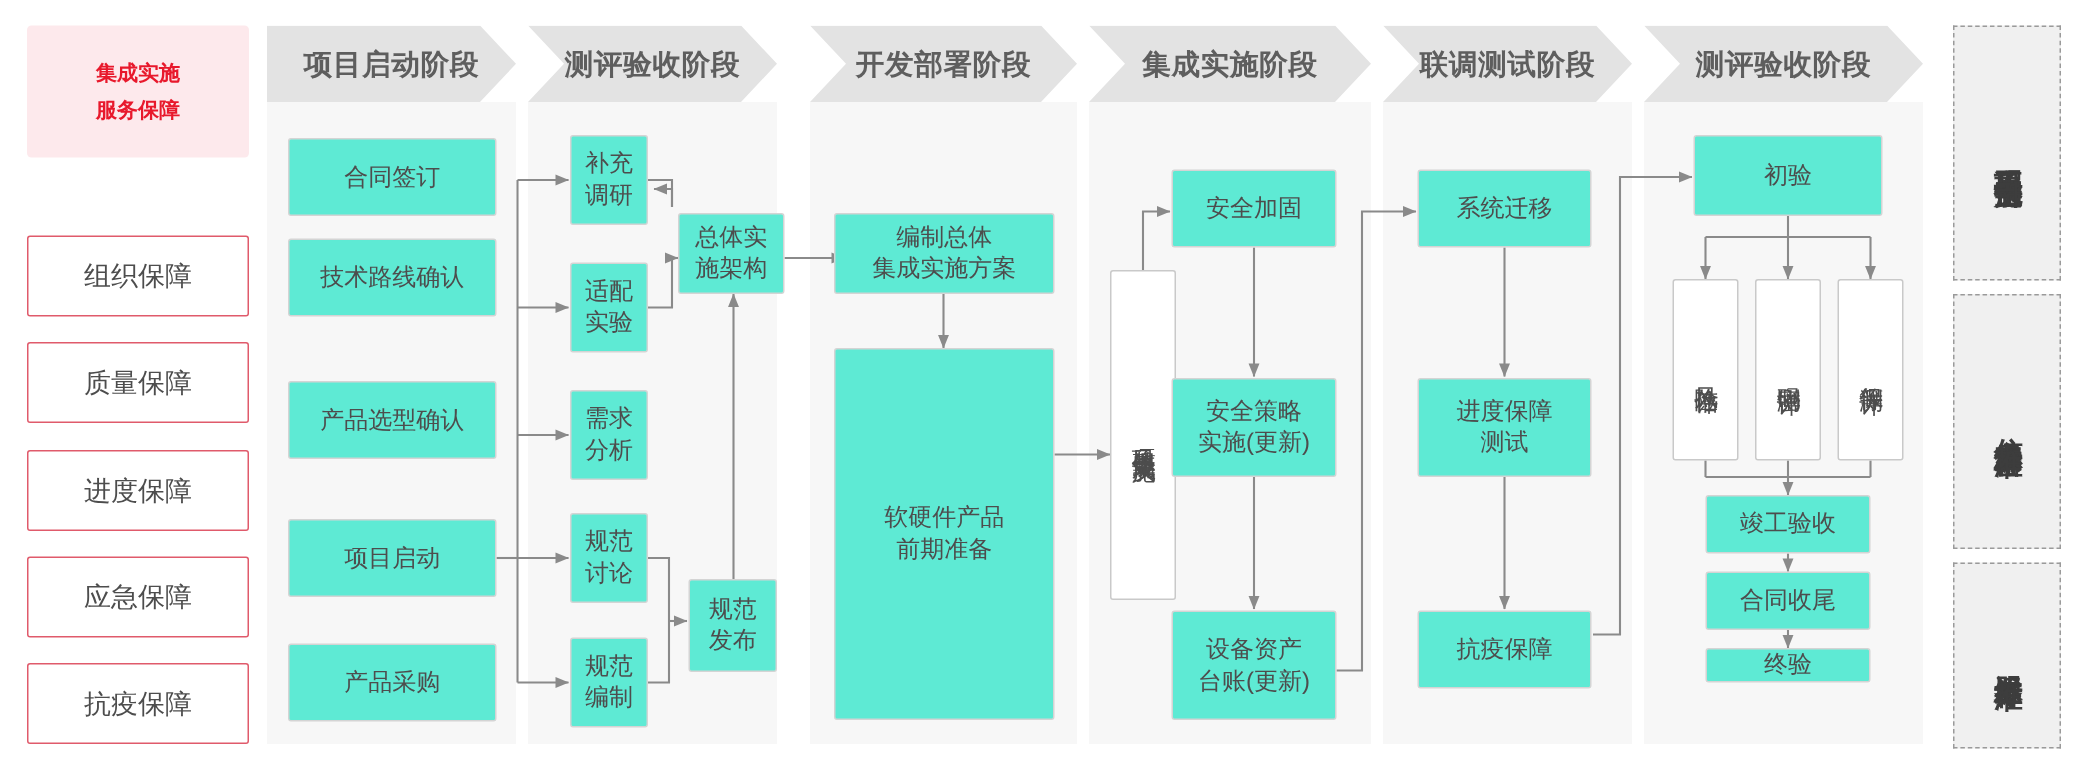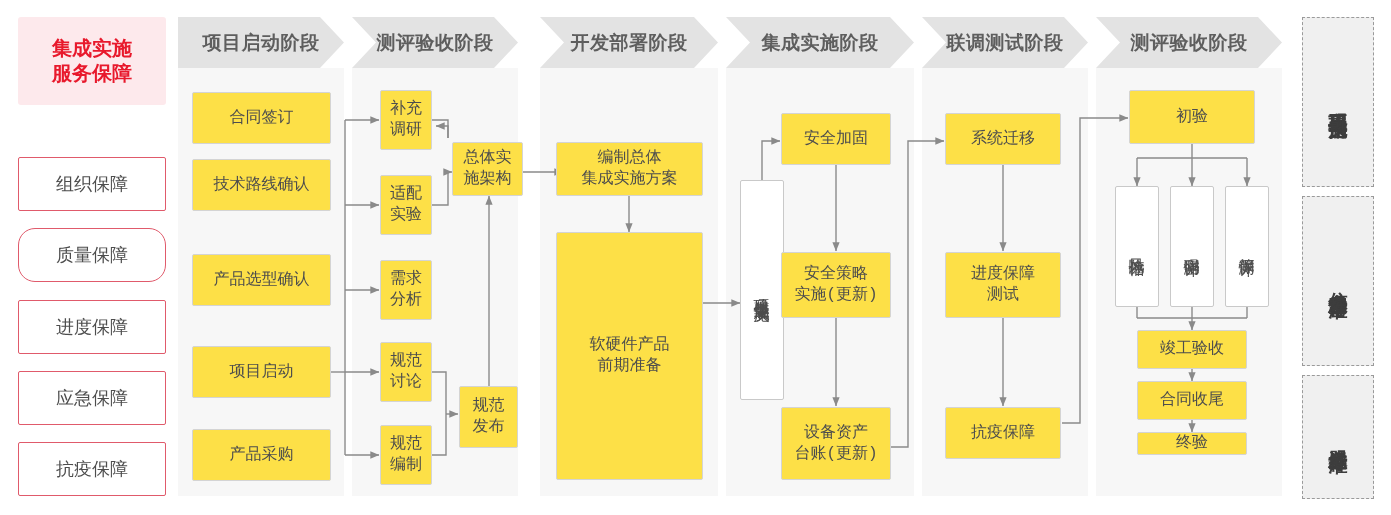--- a/index.html
+++ b/index.html
@@ -9,43 +9,43 @@
     -webkit-font-smoothing:antialiased;
   }
   #root{position:absolute;left:0;top:0;width:1391px;height:515px;}
 
   
   .abs{position:absolute;box-sizing:border-box;}
 
   
   .red-title{
     background:#fde9ec;border:none;border-radius:3px;
-    color:#e8192c;font-weight:bold;font-size:20px;line-height:25px;
+    color:#e8192c;font-weight:bold;font-size:14px;line-height:25px;
     display:flex;align-items:center;justify-content:center;text-align:center;
   }
   .red-box{
     background:#ffffff;border:1.5px solid #e05a6b;border-radius:2px;
     color:#4d4d4d;font-size:18px;
     display:flex;align-items:center;justify-content:center;text-align:center;
   }
 
   
   .panel{background:#f7f7f7;}
   .phase-head{
     background:#e3e3e3;
     color:#5e5e5e;font-weight:bold;font-size:19px;
     display:flex;align-items:center;justify-content:center;
     letter-spacing:.5px;
   }
 
   
   .box{
-    background:#fde047;border:1px solid #d4d4d4;border-radius:2px;
+    background:#5eead4;border:1px solid #d4d4d4;border-radius:2px;
     color:#4d4d4d;font-size:16px;line-height:21px;
-    display:flex;align-items:center;justify-content:center;text-align:center;font-family:Liberation Mono, monospace;
+    display:flex;align-items:center;justify-content:center;text-align:center;
   }
   .vbox{
     background:#ffffff;border:1px solid #c9c9c9;border-radius:2px;
     color:#4d4d4d;font-size:16px;line-height:19px;
     display:flex;align-items:center;justify-content:center;
     writing-mode:vertical-rl;text-orientation:upright;letter-spacing:1px;
   }
 
   
   .dash-box{
@@ -64,21 +64,21 @@
 <div id="root">
 
   <div class="abs red-title" style="left:18px;top:17px;width:148px;height:88px;">
     <div>
       <div>集成实施</div>
       <div>服务保障</div>
     </div>
   </div>
 
   <div class="abs red-box" style="left:18px;top:157px;width:148px;height:54px;">组织保障</div>
-  <div class="abs red-box" style="left:18px;top:228px;width:148px;height:54px;border-radius:17px;">质量保障</div>
+  <div class="abs red-box" style="left:18px;top:228px;width:148px;height:54px;">质量保障</div>
   <div class="abs red-box" style="left:18px;top:300px;width:148px;height:54px;">进度保障</div>
   <div class="abs red-box" style="left:18px;top:371px;width:148px;height:54px;">应急保障</div>
   <div class="abs red-box" style="left:18px;top:442px;width:148px;height:54px;">抗疫保障</div>
 
   <div class="abs panel" style="left:178px;top:68px;width:166px;height:428px;"></div>
   <div class="abs panel" style="left:352px;top:68px;width:166px;height:428px;"></div>
   <div class="abs panel" style="left:540px;top:68px;width:178px;height:428px;"></div>
   <div class="abs panel" style="left:726px;top:68px;width:188px;height:428px;"></div>
   <div class="abs panel" style="left:922px;top:68px;width:166px;height:428px;"></div>
   <div class="abs panel" style="left:1096px;top:68px;width:186px;height:428px;"></div>

